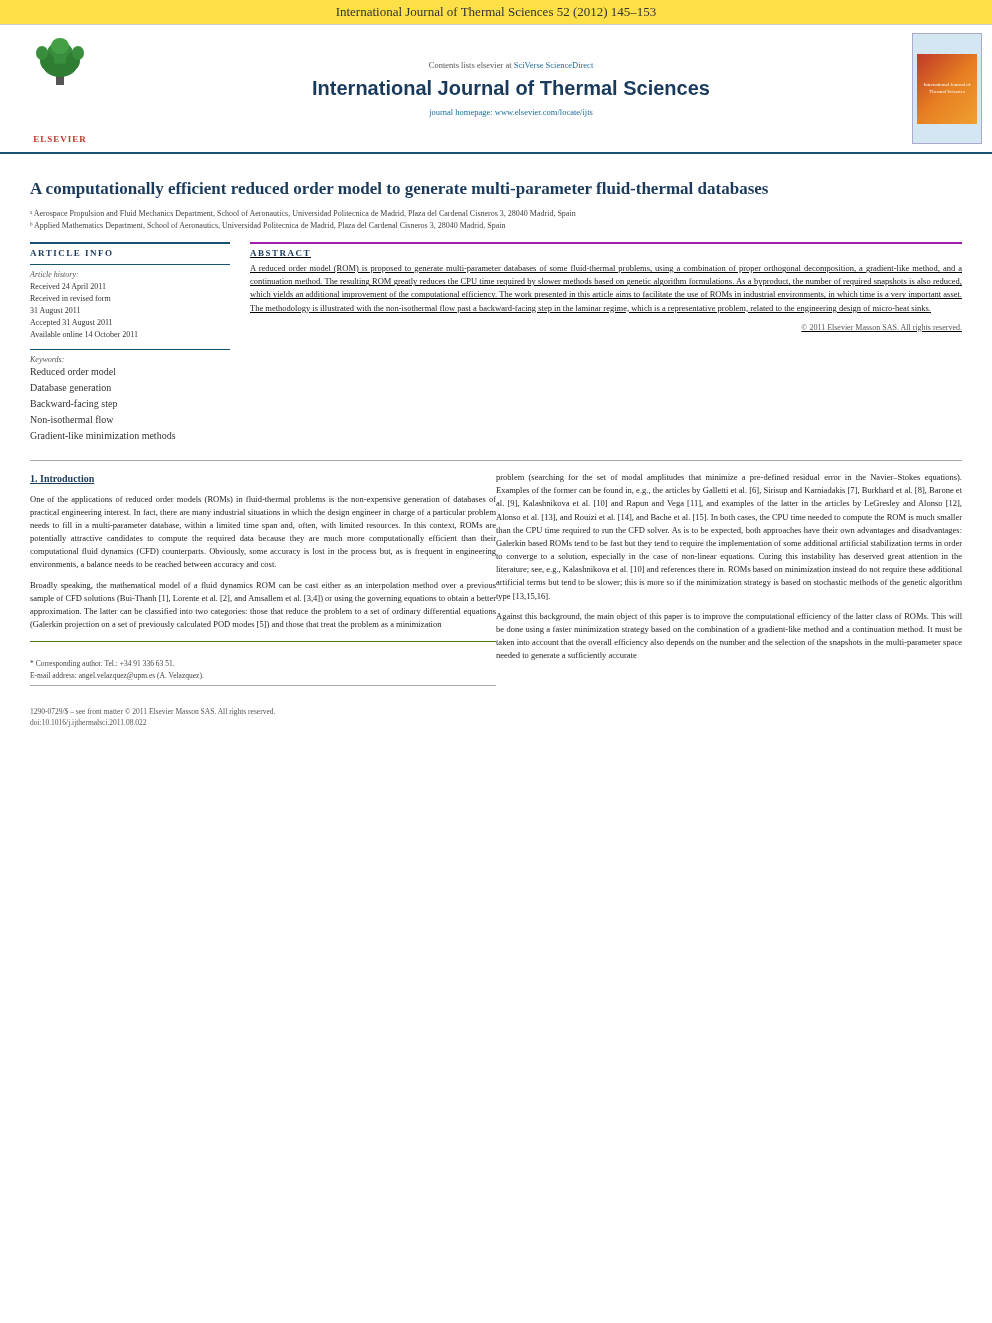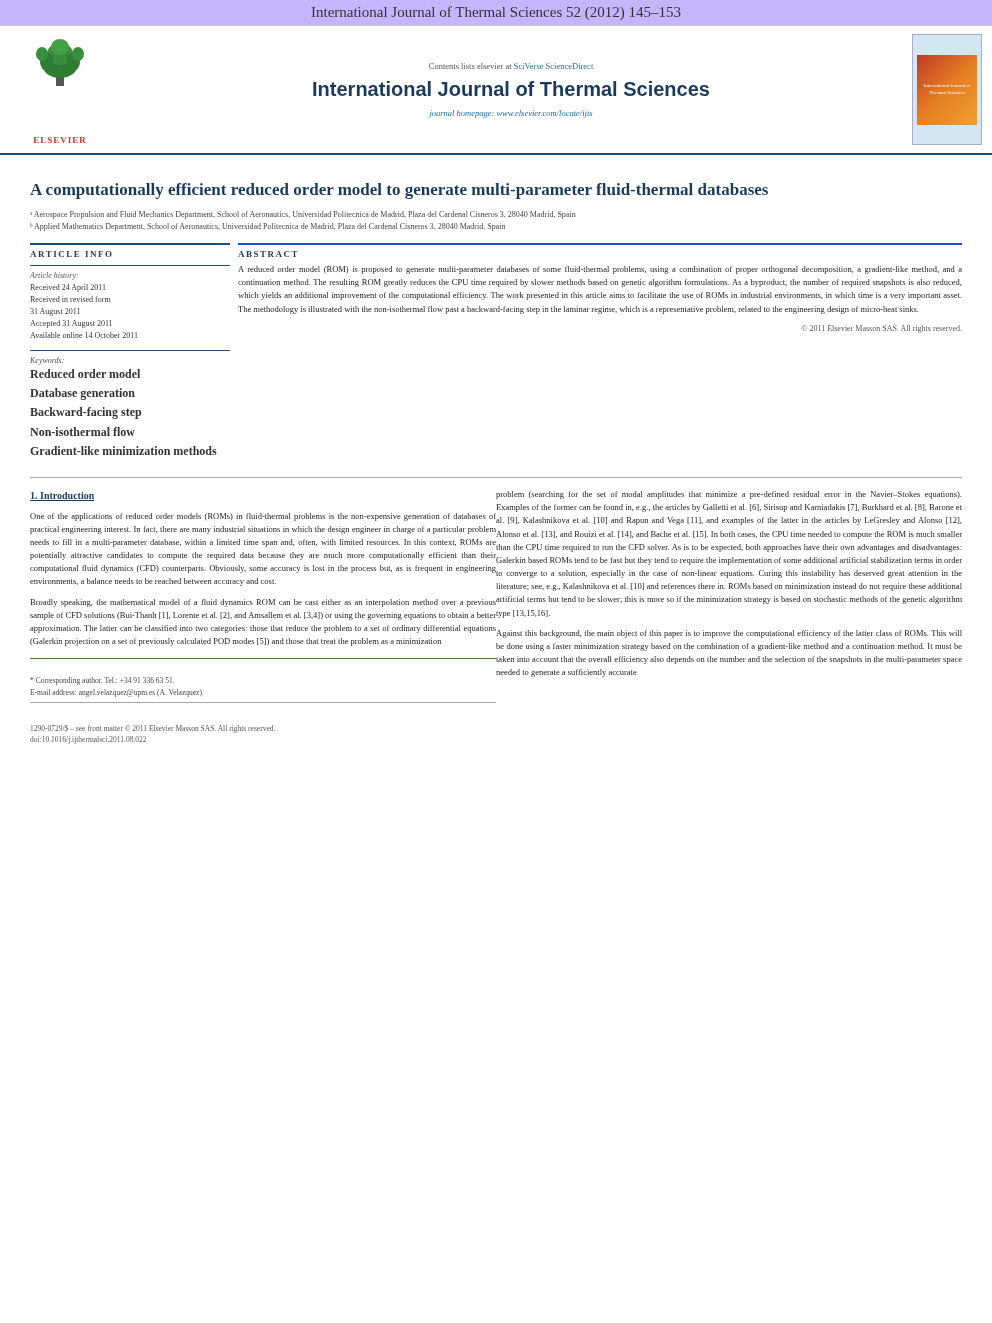--- a/index.html
+++ b/index.html
@@ -4,24 +4,24 @@
   <style>
     * { margin: 0; padding: 0; box-sizing: border-box; }
     body {
       font-family: 'Times New Roman', Times, serif;
       background: #fff;
       color: #000;
       font-size: 10px;
       width: 992px;
     }
     .top-bar {
-      background: #c4b5fd;
+      background: #fde047;
       text-align: center;
       padding: 4px 0;
-      font-size: 15px;
+      font-size: 13px;
       color: #333;
       border-bottom: 1px solid #ccc;
     }
     .header-section {
       display: flex;
       align-items: stretch;
       border-bottom: 2px solid #1a5276;
       padding: 8px 10px;
       gap: 10px;
     }
@@ -64,21 +64,20 @@
       font-size: 20px;
       color: #1a3a5c;
       font-weight: bold;
       font-family: Arial, sans-serif;
       margin: 4px 0;
     }
     .journal-homepage {
       font-size: 8.5px;
       color: #555;
       margin-top: 3px;
-      font-style: italic;
     }
     .journal-homepage span {
       color: #1a6b9a;
     }
     .journal-thumb {
       width: 70px;
       background: #d4e6f1;
       display: flex;
       flex-direction: column;
       align-items: center;
@@ -114,21 +113,21 @@
       margin-bottom: 4px;
     }
     .affiliations {
       font-size: 8px;
       color: #444;
       margin-bottom: 10px;
       line-height: 1.5;
     }
     .two-col {
       display: flex;
-      gap: 8px;
+      gap: 20px;
       margin-bottom: 10px;
     }
     .article-info {
       width: 200px;
       min-width: 200px;
       border-top: 2px solid #1a5276;
     }
     .article-info h3 {
       font-size: 9px;
       font-weight: bold;
@@ -155,28 +154,28 @@
     }
     .keywords-section {
       margin-top: 4px;
     }
     .keywords-label {
       font-size: 8px;
       font-style: italic;
       color: #555;
     }
     .keyword-item {
-      font-size: 12px;
+      font-size: 10px;
       color: #333;
       line-height: 1.6;
-      font-weight: bold;
     }
     .abstract-section {
       flex: 1;
-      border-top: 2px solid #1d4ed8;
+      border-top: 2px solid #a21caf;
+      text-decoration: underline;
     }
     .abstract-section h3 {
       font-size: 9px;
       font-weight: bold;
       letter-spacing: 1.5px;
       color: #1a3a5c;
       margin: 4px 0 4px 0;
       text-transform: uppercase;
     }
     .abstract-text {

